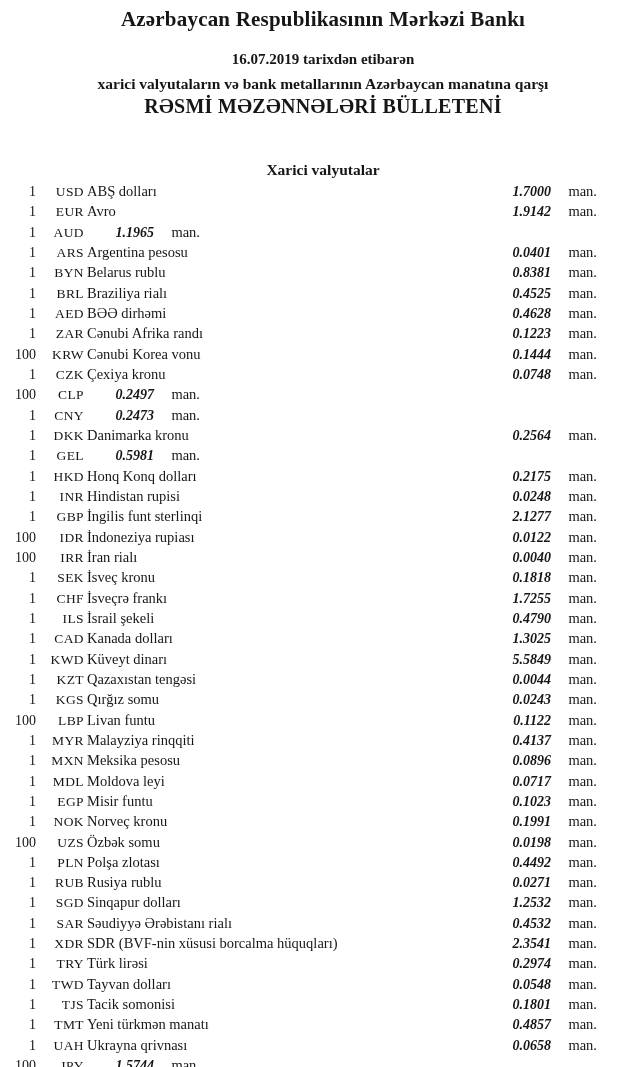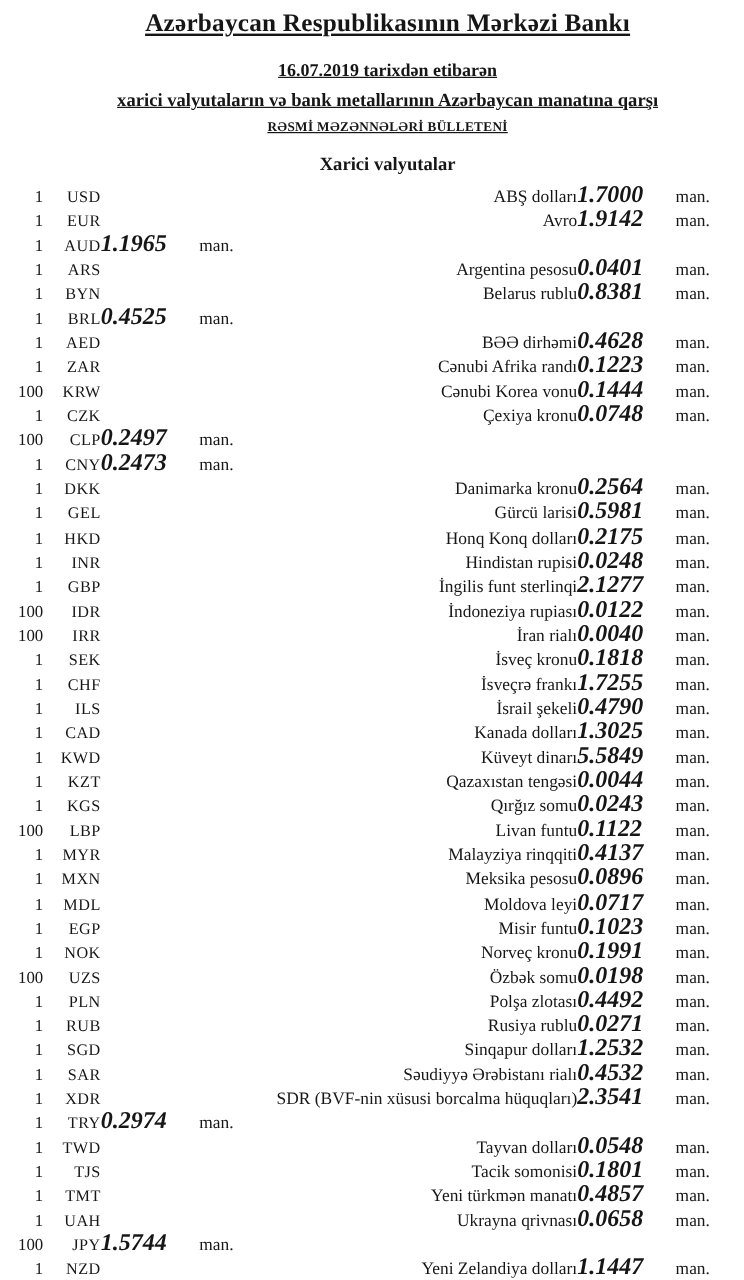--- a/index.html
+++ b/index.html
@@ -17,50 +17,49 @@
   .page {
     width: 620px;
     height: 1067px;
     background: #ffffff;
   }
   .header {
     text-align: center;
     padding-top: 7px;
     padding-left: 26px;
     font-weight: bold;
-    text-decoration: underline;
   }
   .title {
     font-size: 21px;
     line-height: 25px;
     letter-spacing: 0.2px;
   }
   .date-line {
     font-size: 15px;
     line-height: 19px;
     margin-top: 18px;
   }
   .scope-line {
     font-size: 15.5px;
     line-height: 19px;
     margin-top: 5px;
   }
   .bulletin-title {
-    font-size: 11px;
+    font-size: 20px;
     line-height: 20px;
     margin-top: 3px;
     letter-spacing: 0.3px;
   }
   .section-title {
     text-align: center;
     padding-left: 26px;
     font-weight: bold;
     font-size: 15.5px;
     line-height: 19px;
-    margin-top: 12px;
+    margin-top: 44px;
   }
   .table {
     margin-top: 4px;
   }
   .row {
     display: flex;
     align-items: baseline;
     height: 20.33px;
     font-size: 14.5px;
     padding-right: 23px;
@@ -76,35 +75,36 @@
     width: 48px;
     text-align: right;
     font-size: 13.5px;
     letter-spacing: 0.4px;
   }
   .name {
     flex: 1;
     padding-left: 3px;
     white-space: nowrap;
     overflow: hidden;
-    text-align: right;
   }
   .rate {
     flex: none;
     width: 70px;
+    text-align: right;
     font-weight: bold;
     font-style: italic;
-    font-size: 20px;
+    font-size: 14px;
   }
   .man {
     flex: none;
     width: 46px;
     box-sizing: border-box;
     padding-left: 12px;
     font-size: 14.5px;
+    text-align: right;
   }
 </style>
 </head>
 <body>
 
 <div class="page">
 
   <div class="header">
     <div class="title">Azərbaycan Respublikasının Mərkəzi Bankı</div>
     <div class="date-line">16.07.2019 tarixdən etibarən</div>
@@ -145,20 +145,21 @@
       <div class="row">
         <span class="qty">1</span>
         <span class="code">BYN</span>
         <span class="name">Belarus rublu</span>
         <span class="rate">0.8381</span>
         <span class="man">man.</span>
       </div>
       <div class="row">
         <span class="qty">1</span>
         <span class="code">BRL</span>
+        <span class="name">Braziliya rialı</span>
         <span class="rate">0.4525</span>
         <span class="man">man.</span>
       </div>
       <div class="row">
         <span class="qty">1</span>
         <span class="code">AED</span>
         <span class="name">BƏƏ dirhəmi</span>
         <span class="rate">0.4628</span>
         <span class="man">man.</span>
       </div>
@@ -198,21 +199,20 @@
       <div class="row">
         <span class="qty">1</span>
         <span class="code">DKK</span>
         <span class="name">Danimarka kronu</span>
         <span class="rate">0.2564</span>
         <span class="man">man.</span>
       </div>
       <div class="row">
         <span class="qty">1</span>
         <span class="code">GEL</span>
-        <span class="name">Gürcü larisi</span>
         <span class="rate">0.5981</span>
         <span class="man">man.</span>
       </div>
       <div class="row">
         <span class="qty">1</span>
         <span class="code">HKD</span>
         <span class="name">Honq Konq dolları</span>
         <span class="rate">0.2175</span>
         <span class="man">man.</span>
       </div>
@@ -373,20 +373,21 @@
       <div class="row">
         <span class="qty">1</span>
         <span class="code">XDR</span>
         <span class="name">SDR (BVF-nin xüsusi borcalma hüquqları)</span>
         <span class="rate">2.3541</span>
         <span class="man">man.</span>
       </div>
       <div class="row">
         <span class="qty">1</span>
         <span class="code">TRY</span>
+        <span class="name">Türk lirəsi</span>
         <span class="rate">0.2974</span>
         <span class="man">man.</span>
       </div>
       <div class="row">
         <span class="qty">1</span>
         <span class="code">TWD</span>
         <span class="name">Tayvan dolları</span>
         <span class="rate">0.0548</span>
         <span class="man">man.</span>
       </div>

